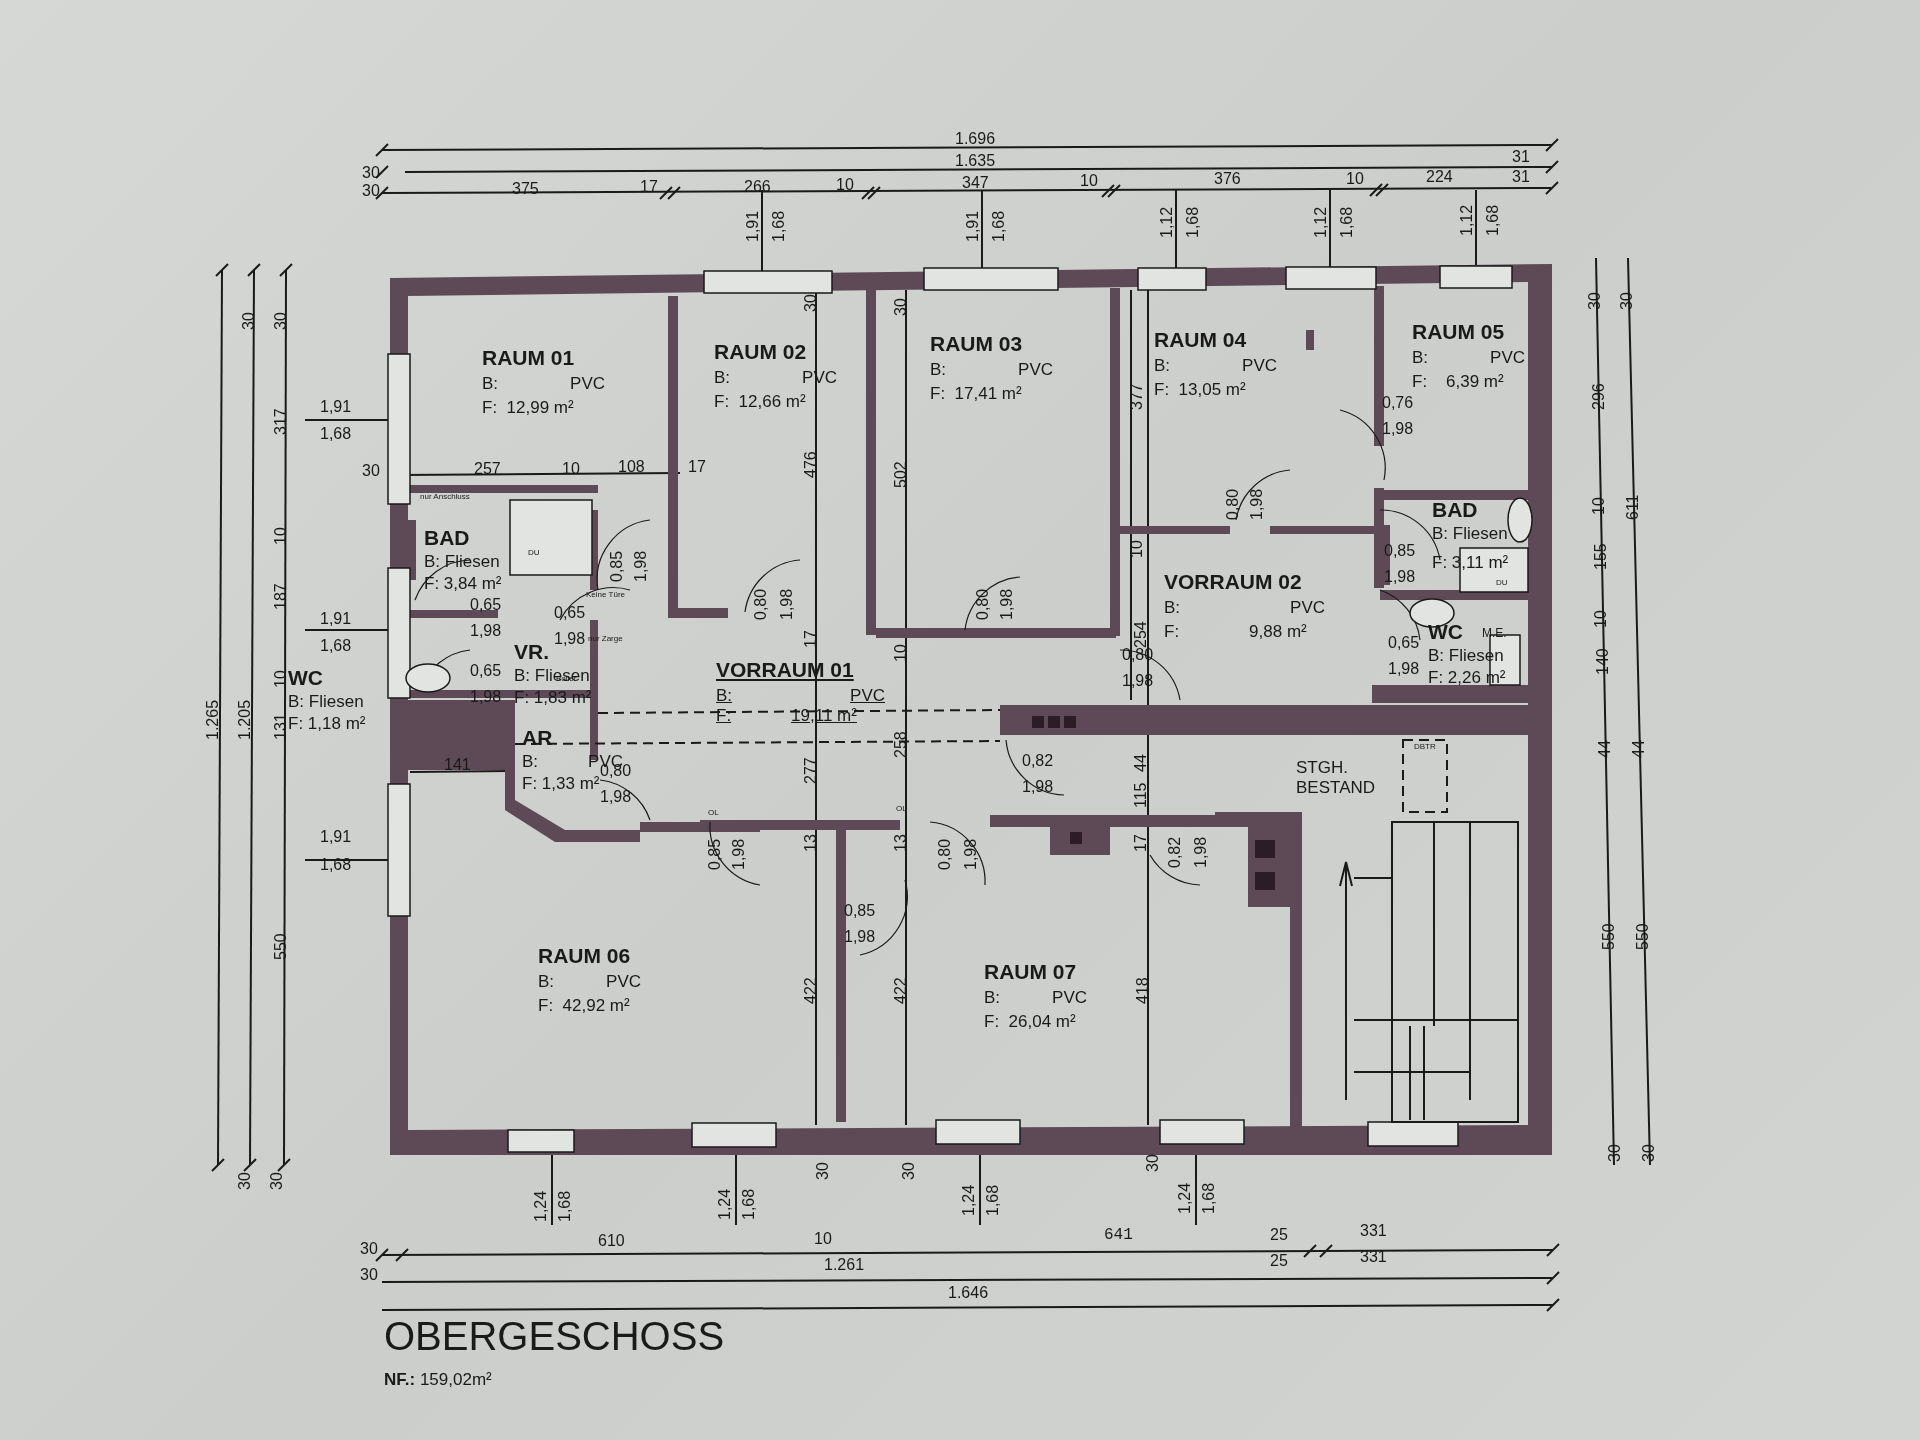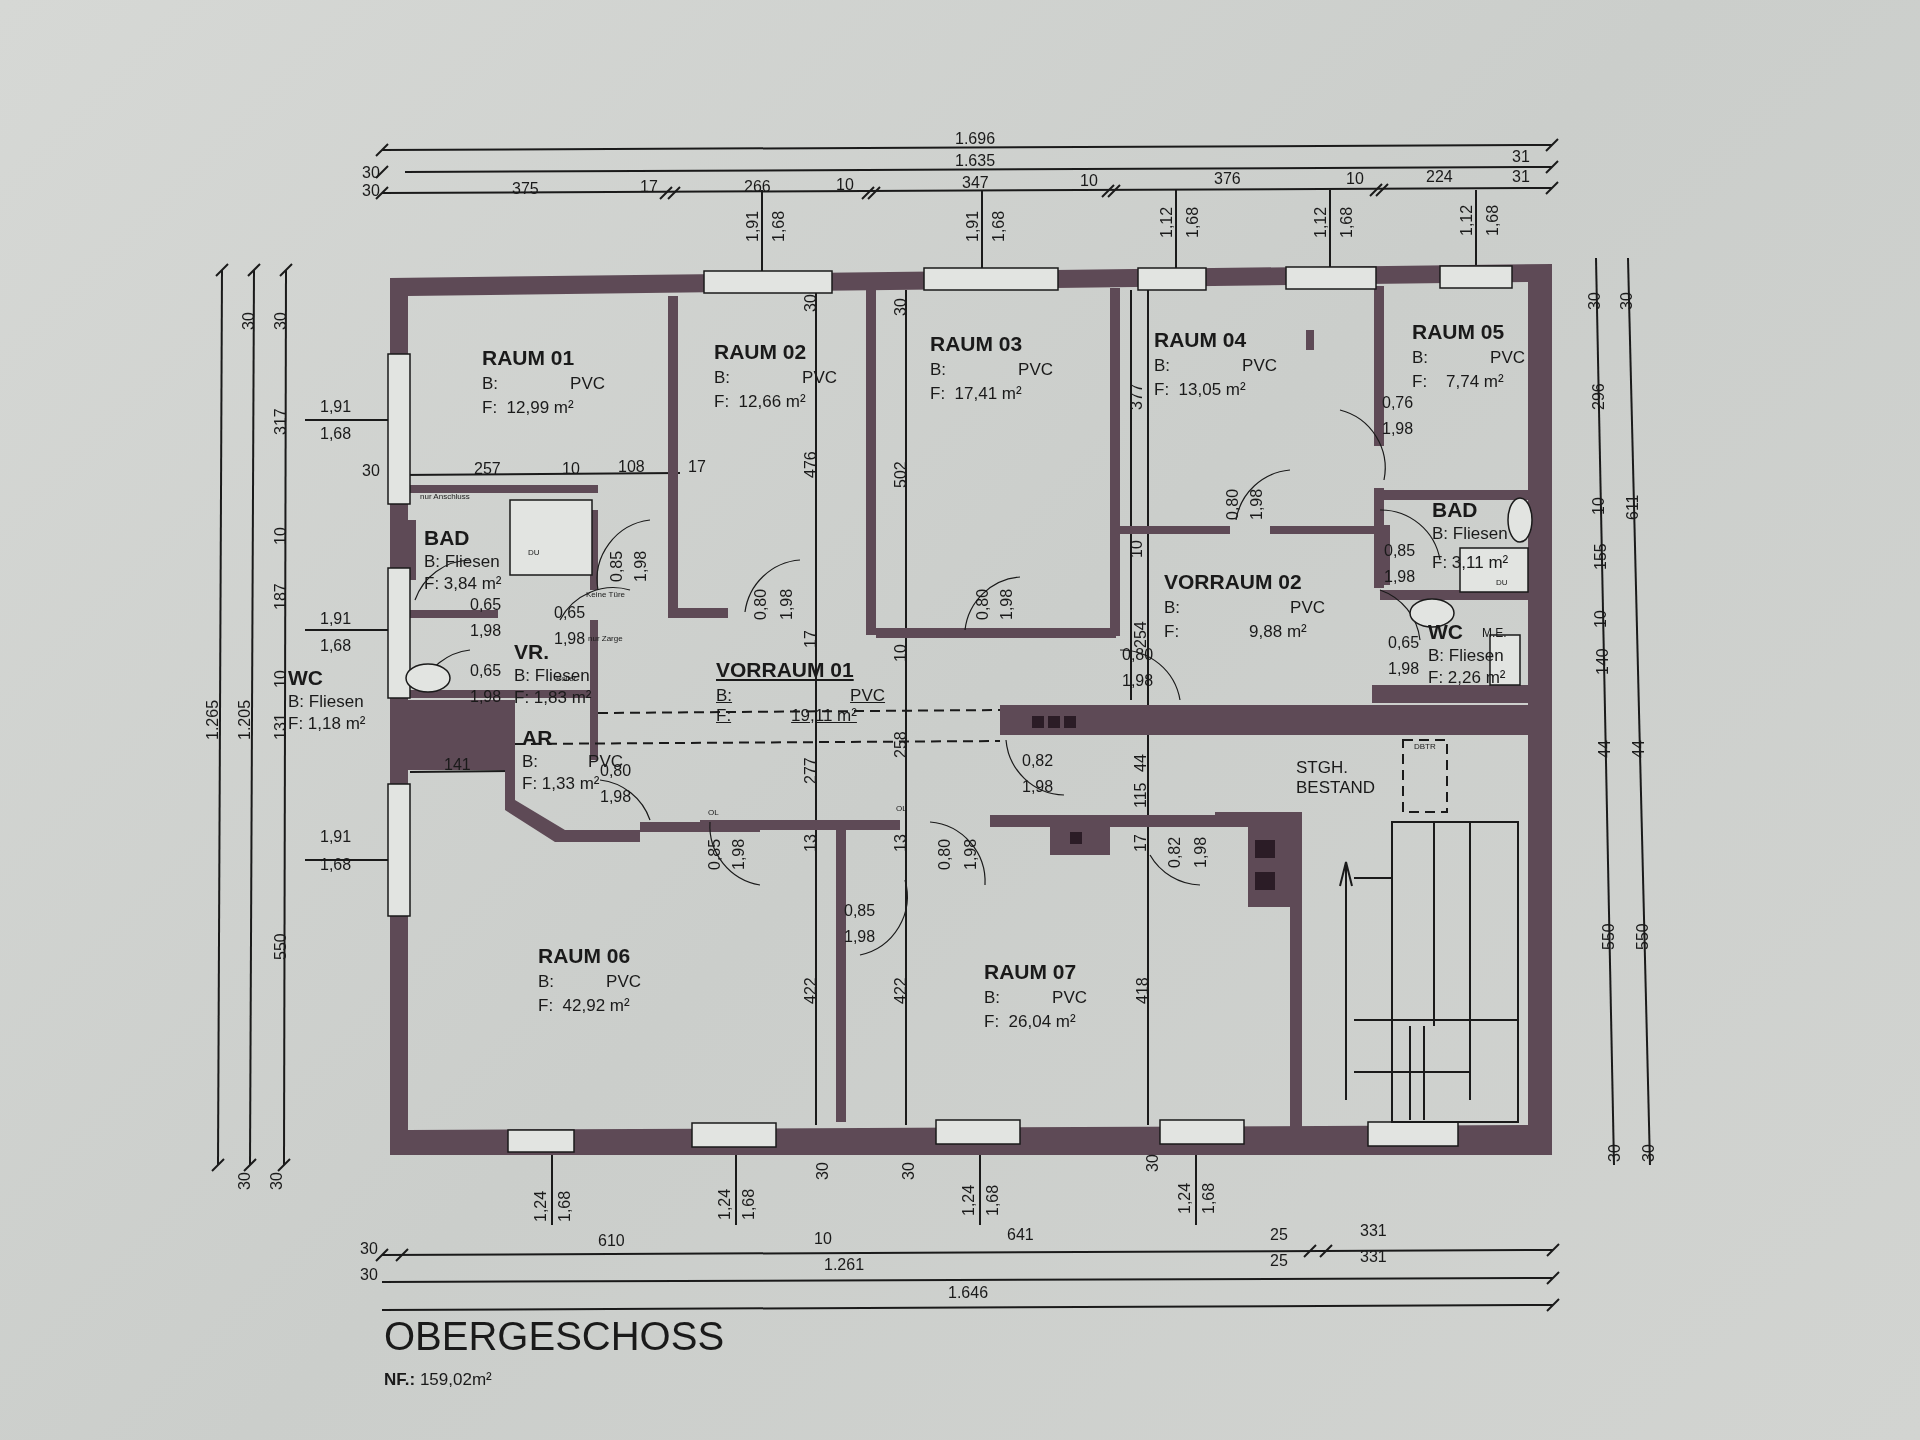--- a/index.html
+++ b/index.html
@@ -274,21 +274,21 @@
 <div class="lbl dim vert" style="left:984px;top:1216px;">1,68</div>
 <div class="lbl dim vert" style="left:1176px;top:1214px;">1,24</div>
 <div class="lbl dim vert" style="left:1200px;top:1214px;">1,68</div>
 <div class="lbl dim vert" style="left:814px;top:1180px;">30</div>
 <div class="lbl dim vert" style="left:900px;top:1180px;">30</div>
 <div class="lbl dim vert" style="left:1144px;top:1172px;">30</div>
 
 <div class="lbl dim" style="left:360px;top:1240px;">30</div>
 <div class="lbl dim" style="left:598px;top:1232px;">610</div>
 <div class="lbl dim" style="left:814px;top:1230px;">10</div>
-<div class="lbl dim" style="left:1007px;top:1226px;">641</div>
+<div class="lbl dim" style="left:1104px;top:1226px;font-family:Liberation Mono, monospace;">641</div>
 <div class="lbl dim" style="left:1270px;top:1226px;">25</div>
 <div class="lbl dim" style="left:1360px;top:1222px;">331</div>
 <div class="lbl dim" style="left:360px;top:1266px;">30</div>
 <div class="lbl dim" style="left:824px;top:1256px;">1.261</div>
 <div class="lbl dim" style="left:1270px;top:1252px;">25</div>
 <div class="lbl dim" style="left:1360px;top:1248px;">331</div>
 <div class="lbl dim" style="left:948px;top:1284px;">1.646</div>
 
 <div class="lbl" style="left:482px;top:346px;">
   <div class="room-title">RAUM 01</div>
@@ -310,21 +310,21 @@
 
 <div class="lbl" style="left:1154px;top:328px;">
   <div class="room-title">RAUM 04</div>
   <div class="room-b" style="margin-top:4px;"><span>B:</span><span style="display:inline-block;width:72px;"></span><span>PVC</span></div>
   <div class="room-f" style="margin-top:4px;"><span>F:</span>&nbsp;&nbsp;<span>13,05 m²</span></div>
 </div>
 
 <div class="lbl" style="left:1412px;top:320px;">
   <div class="room-title">RAUM 05</div>
   <div class="room-b" style="margin-top:4px;"><span>B:</span><span style="display:inline-block;width:62px;"></span><span>PVC</span></div>
-  <div class="room-f" style="margin-top:4px;"><span>F:</span>&nbsp;&nbsp;&nbsp;&nbsp;<span>7,74 m²</span></div>
+  <div class="room-f" style="margin-top:4px;"><span>F:</span>&nbsp;&nbsp;&nbsp;&nbsp;<span>6,39 m²</span></div>
 </div>
 
 <div class="lbl" style="left:424px;top:526px;">
   <div class="room-title">BAD</div>
   <div class="room-b" style="margin-top:2px;"><span>B:</span> <span>Fliesen</span></div>
   <div class="room-f" style="margin-top:2px;"><span>F:</span> <span>3,84 m²</span></div>
 </div>
 
 <div class="lbl" style="left:1432px;top:498px;">
   <div class="room-title">BAD</div>

